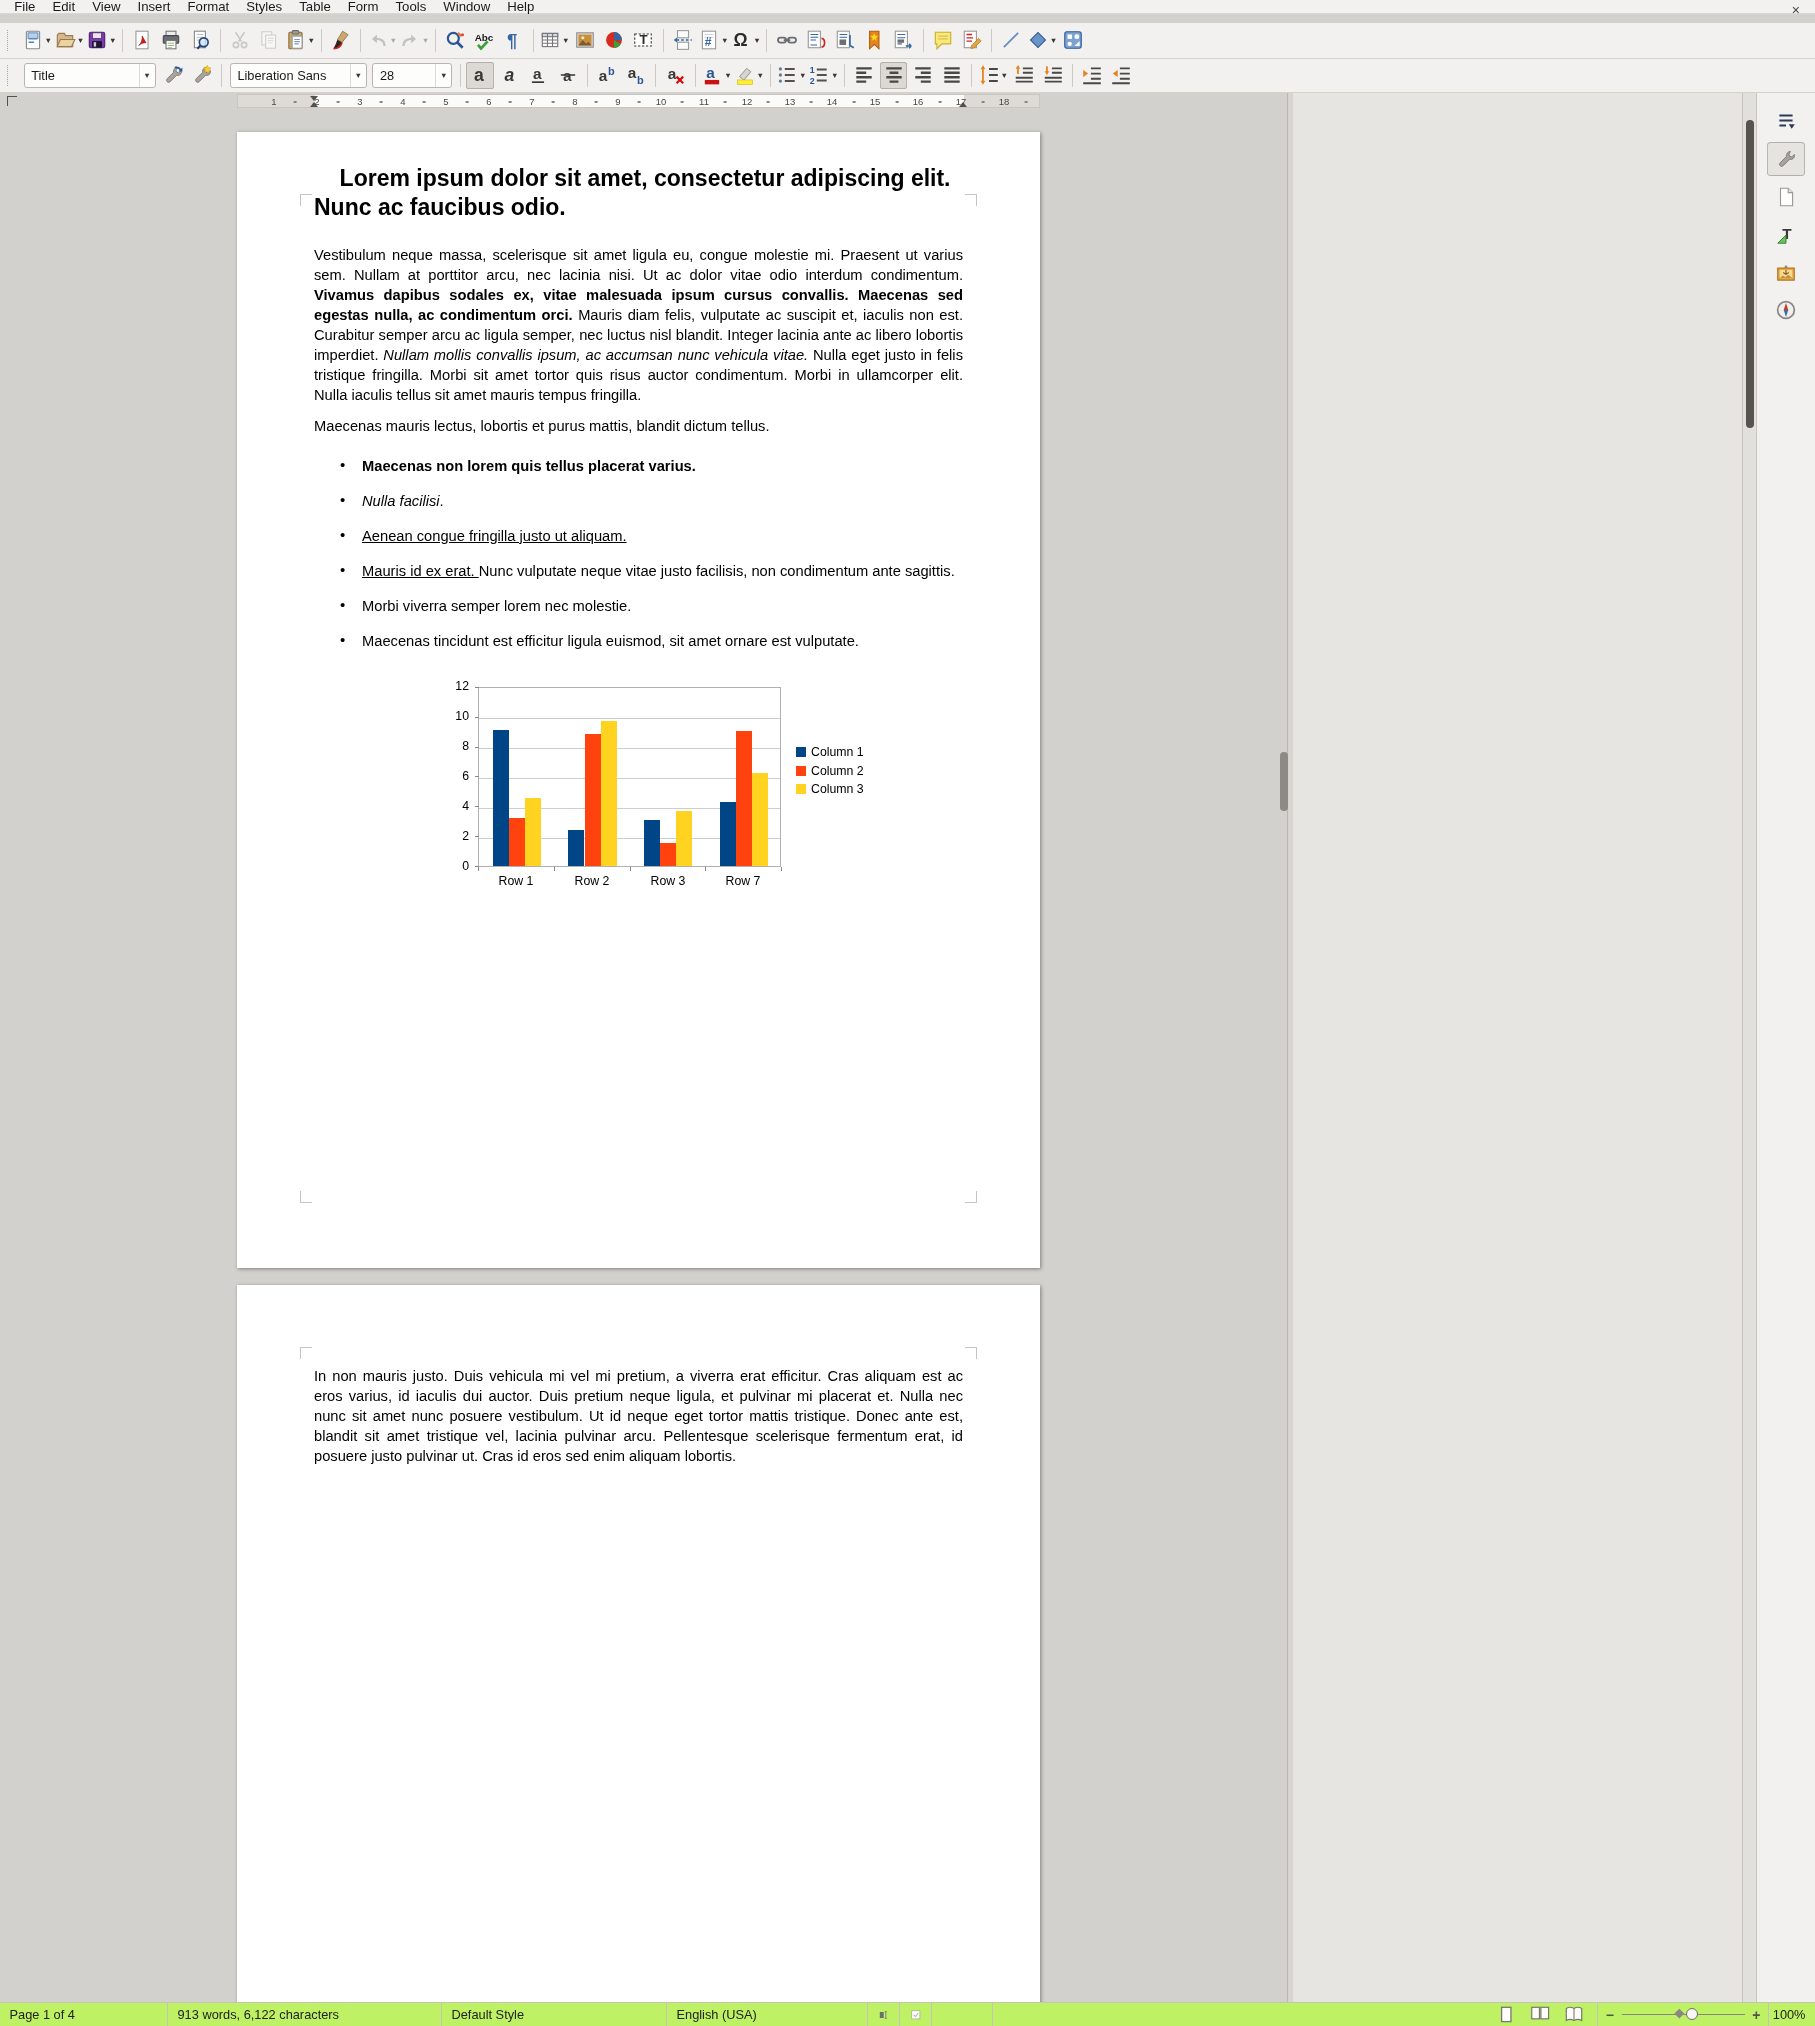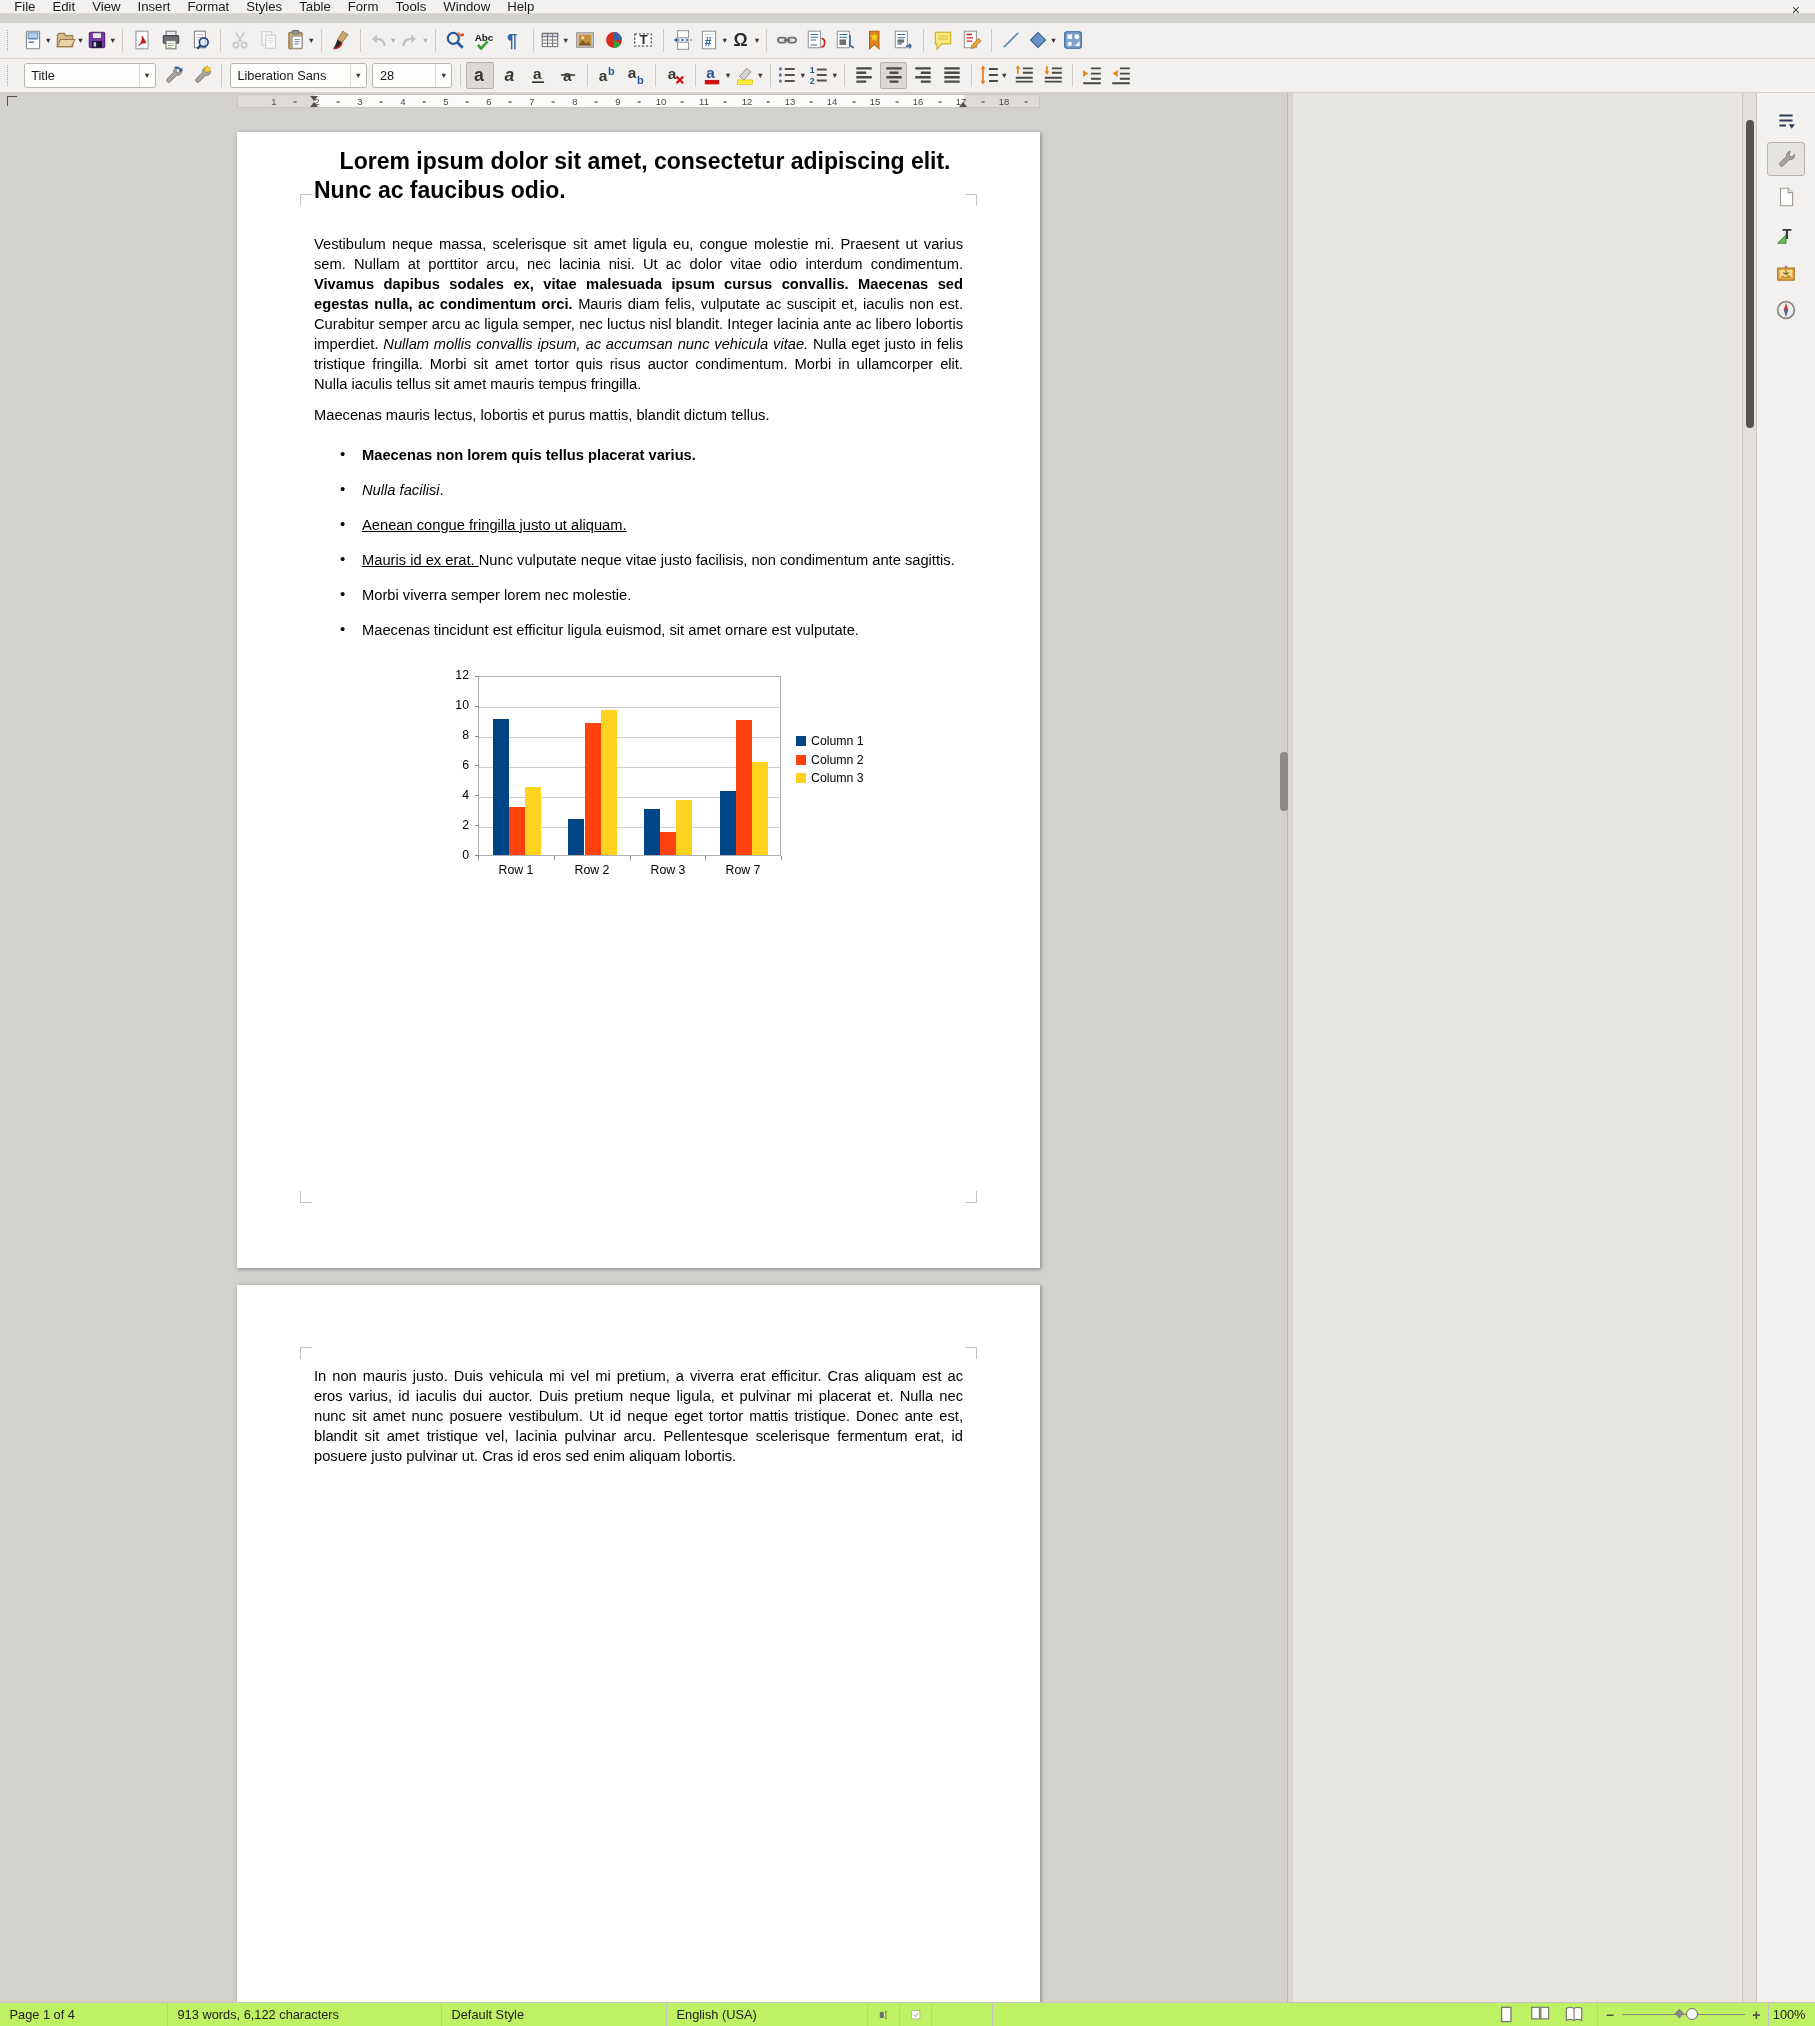--- a/index.html
+++ b/index.html
@@ -35,23 +35,23 @@
 .page{position:absolute;left:237px;width:803px;background:#fff;box-shadow:0.9px 0.9px 3.8px rgba(0,0,0,.4)}
 #page1{top:22px;height:1136px}
 #page2{top:1175px;height:1041px}
 .pbody{position:absolute;left:77px;right:77px;top:0;bottom:0;color:#000}
 .mark{position:absolute;width:12.3px;height:12.3px;border:0 solid #c7c4c0}
 .mark.tl{border-left-width:0.9px;border-top-width:0.9px}
 .mark.tr{border-right-width:0.9px;border-top-width:0.9px}
 .mark.bl{border-left-width:0.9px;border-bottom-width:0.9px}
 .mark.br{border-right-width:0.9px;border-bottom-width:0.9px}
 .doctitle{margin-top:70px;font-size:39px;line-height:45px;font-weight:bold;text-align:center}
-.docheading{margin-top:15px;font-size:23px;line-height:29px;font-weight:bold;text-indent:25.6px}
+.docheading{margin-top:32px;font-size:23px;line-height:29px;font-weight:bold;text-indent:25.6px}
 .bodytext{font-size:14.7px;line-height:20px;text-align:justify}
-.p1{margin-top:29px}
+.p1{margin-top:23px}
 .p2{margin-top:11px;text-align:left}
 ul.blist{margin-top:20px;list-style:none}
 ul.blist li{margin:0 0 15px 48px;position:relative;font-size:14.7px;line-height:20px}
 ul.blist li::before{content:"\2022";position:absolute;left:-22px;top:-0.9px;font-size:15px}
 .r-n{font-style:normal}.r-b{font-weight:bold}.r-i{font-style:italic}.r-u{text-decoration:underline}
 
 #chart{position:relative;margin:28px 0 0 117px;width:445px;height:225px;font-size:12.3px}
 #chart .plot{position:absolute;left:47px;top:7.6px;width:303px;height:180px;border:0.9px solid #b0b0b0;background:#fff}
 #chart .gline{position:absolute;left:0;width:100%;height:0.9px;background:#cdcdcd}
 #chart .bar{position:absolute;bottom:0}

